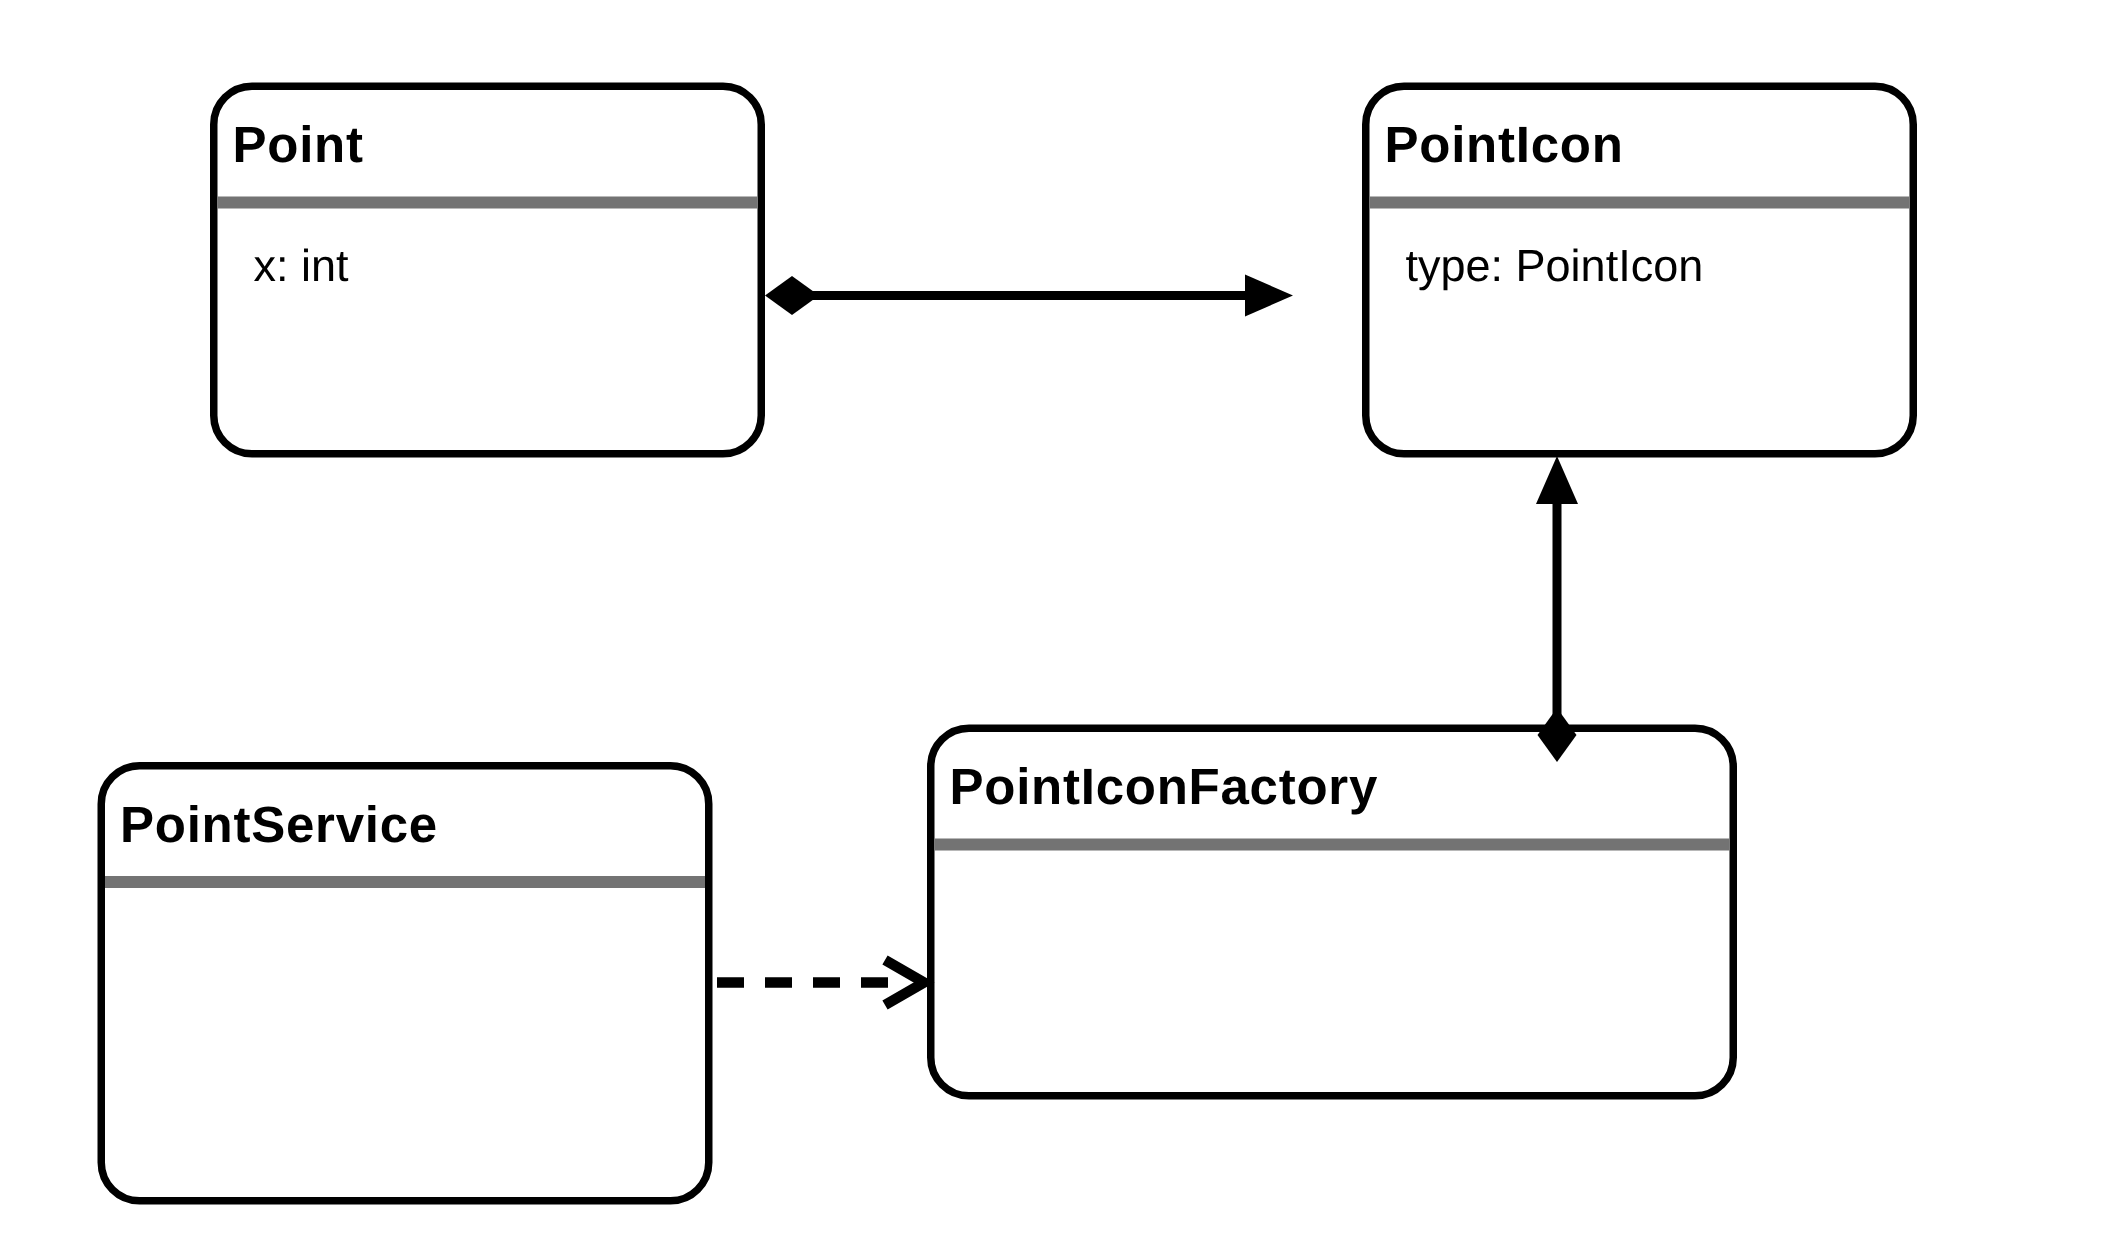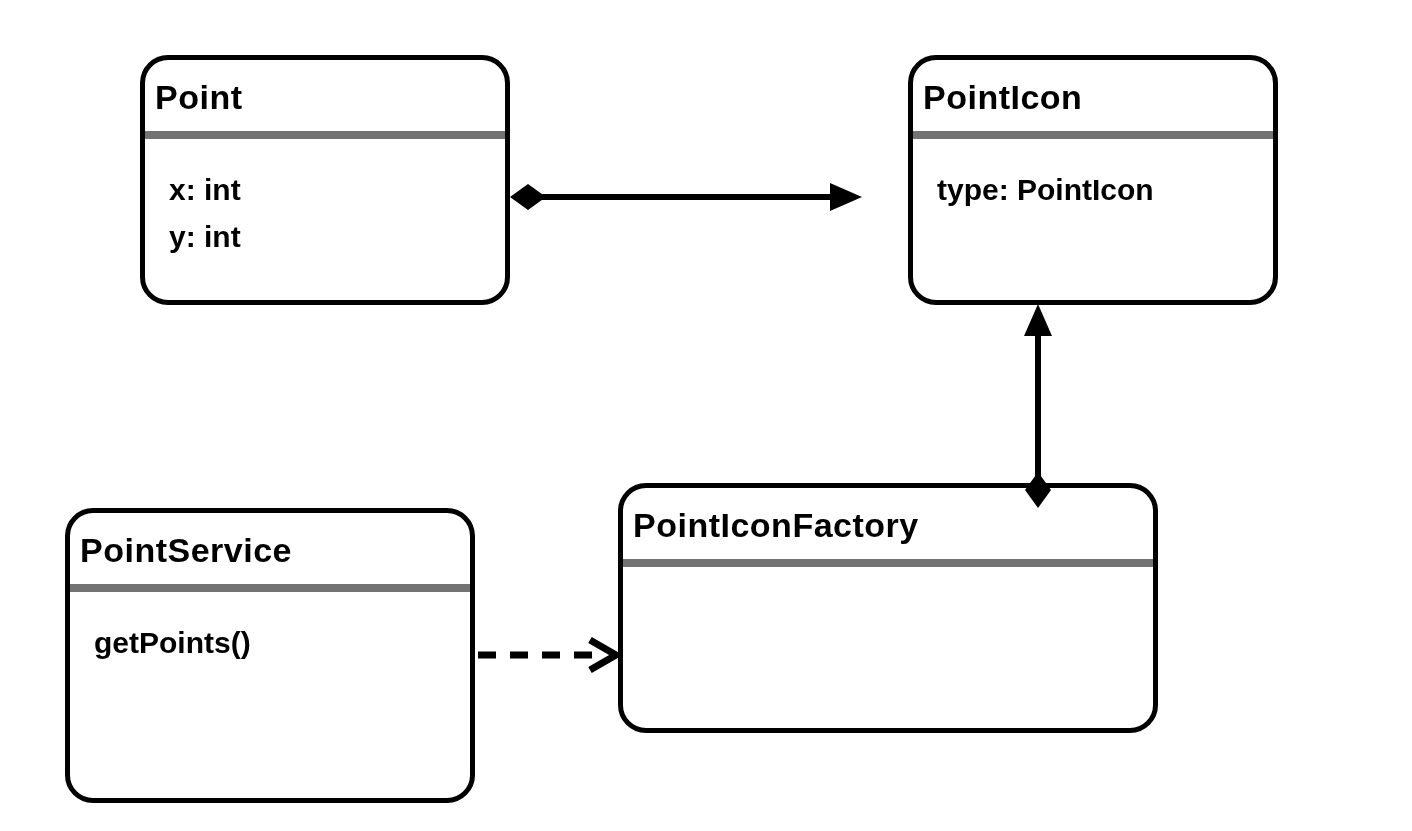--- a/index.html
+++ b/index.html
@@ -26,59 +26,55 @@
   }
   .class-title {
     text-align: left;
     font-weight: 700;
     font-size: 34px;
     padding: 18px 23px 14px 10px;
     border-bottom: 8px solid #737373;
     letter-spacing: 0.5px;
   }
   .class-body {
-    padding: 28px 24px;
+    padding: 16px 24px;
     font-size: 30px;
-    font-weight: 700;
+    font-weight: 400;
     line-height: 1.55;
   }
   svg.connections {
     position: absolute;
     left: 0;
     top: 0;
     width: 1412px;
     height: 831px;
     pointer-events: none;
   }
 </style>
 </head>
 <body>
 
 <div class="canvas">
 
   <div class="class-box" style="left:140px; top:55px; width:370px; height:250px;">
     <div class="class-title">Point</div>
     <div class="class-body">
       <div>x: int</div>
-      <div>y: int</div>
     </div>
   </div>
 
   <div class="class-box" style="left:860px; top:55px; width:370px; height:250px;margin-left:48px;">
     <div class="class-title">PointIcon</div>
     <div class="class-body">
       <div>type: PointIcon</div>
     </div>
   </div>
 
   <div class="class-box" style="left:65px; top:508px; width:410px; height:295px;">
     <div class="class-title">PointService</div>
-    <div class="class-body">
-      <div>getPoints()</div>
-    </div>
   </div>
 
   <div class="class-box" style="left:618px; top:483px; width:540px; height:250px;">
     <div class="class-title">PointIconFactory</div>
   </div>
 
   <svg class="connections" viewBox="0 0 1412 831">
 
     <g>
 

